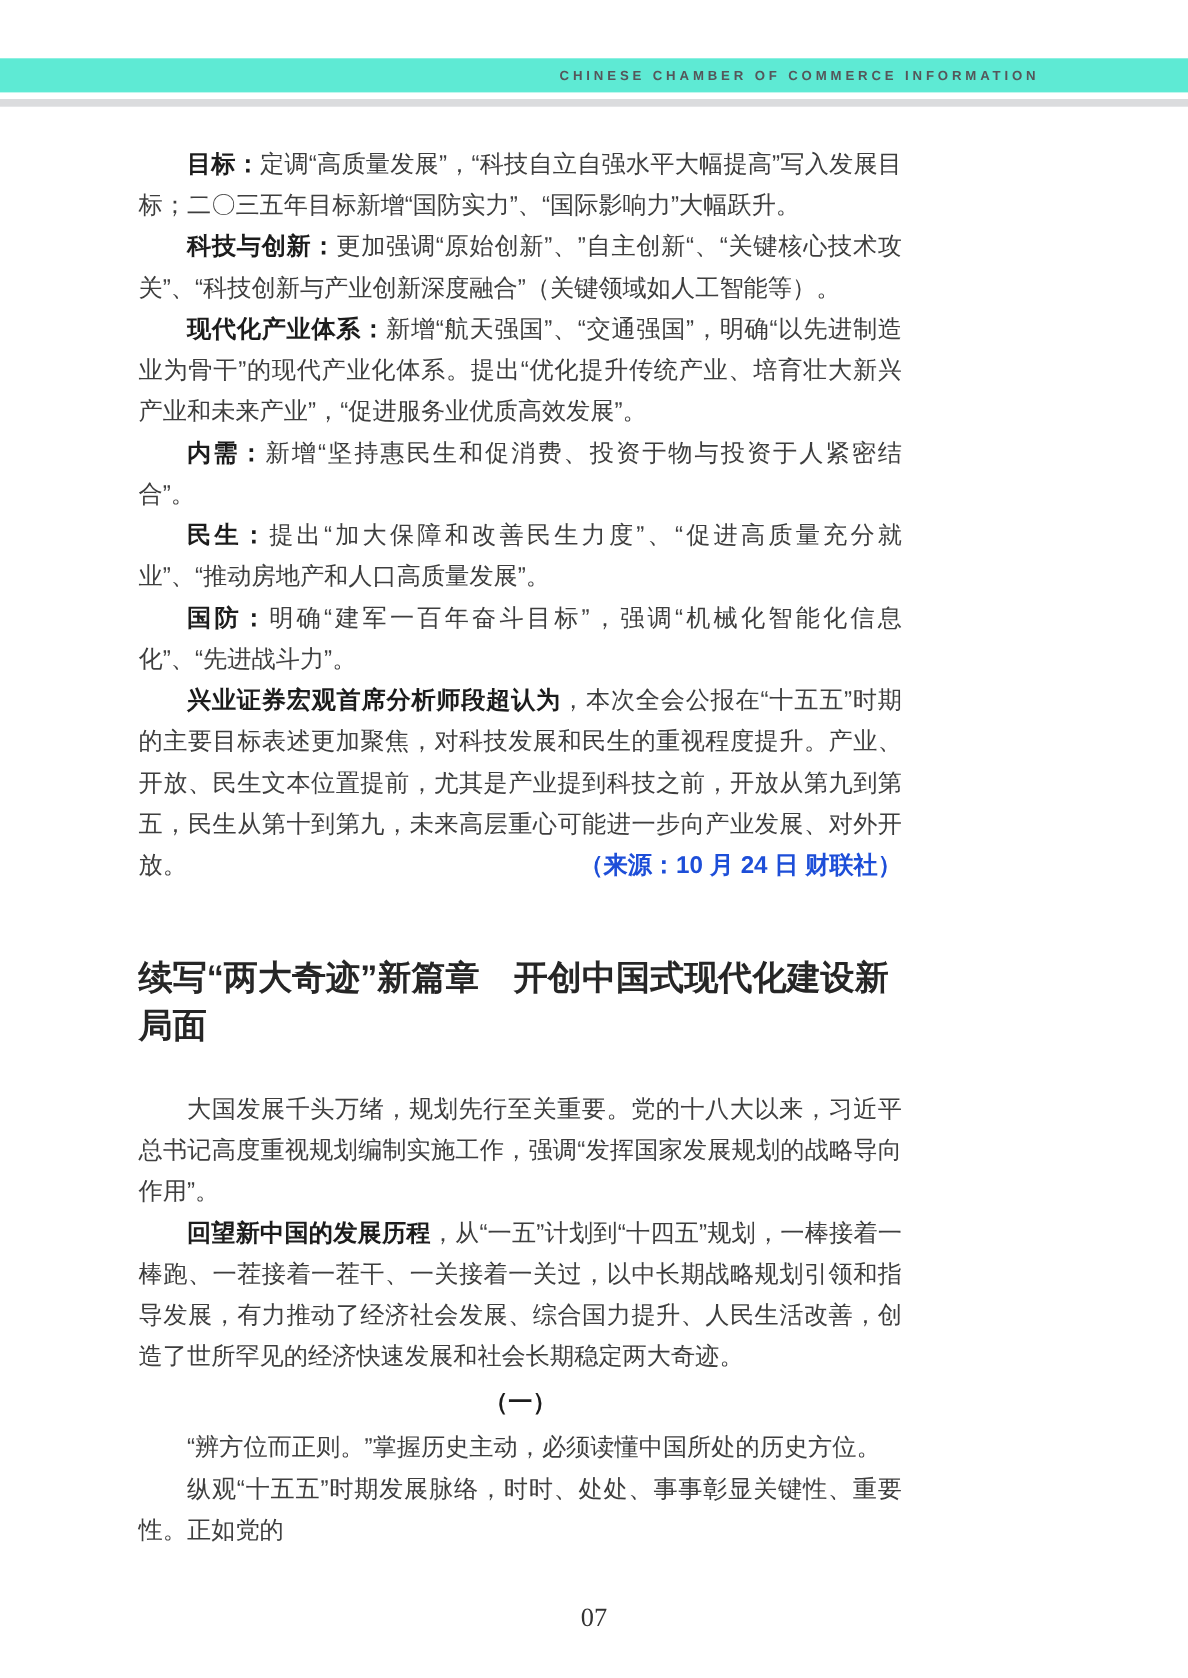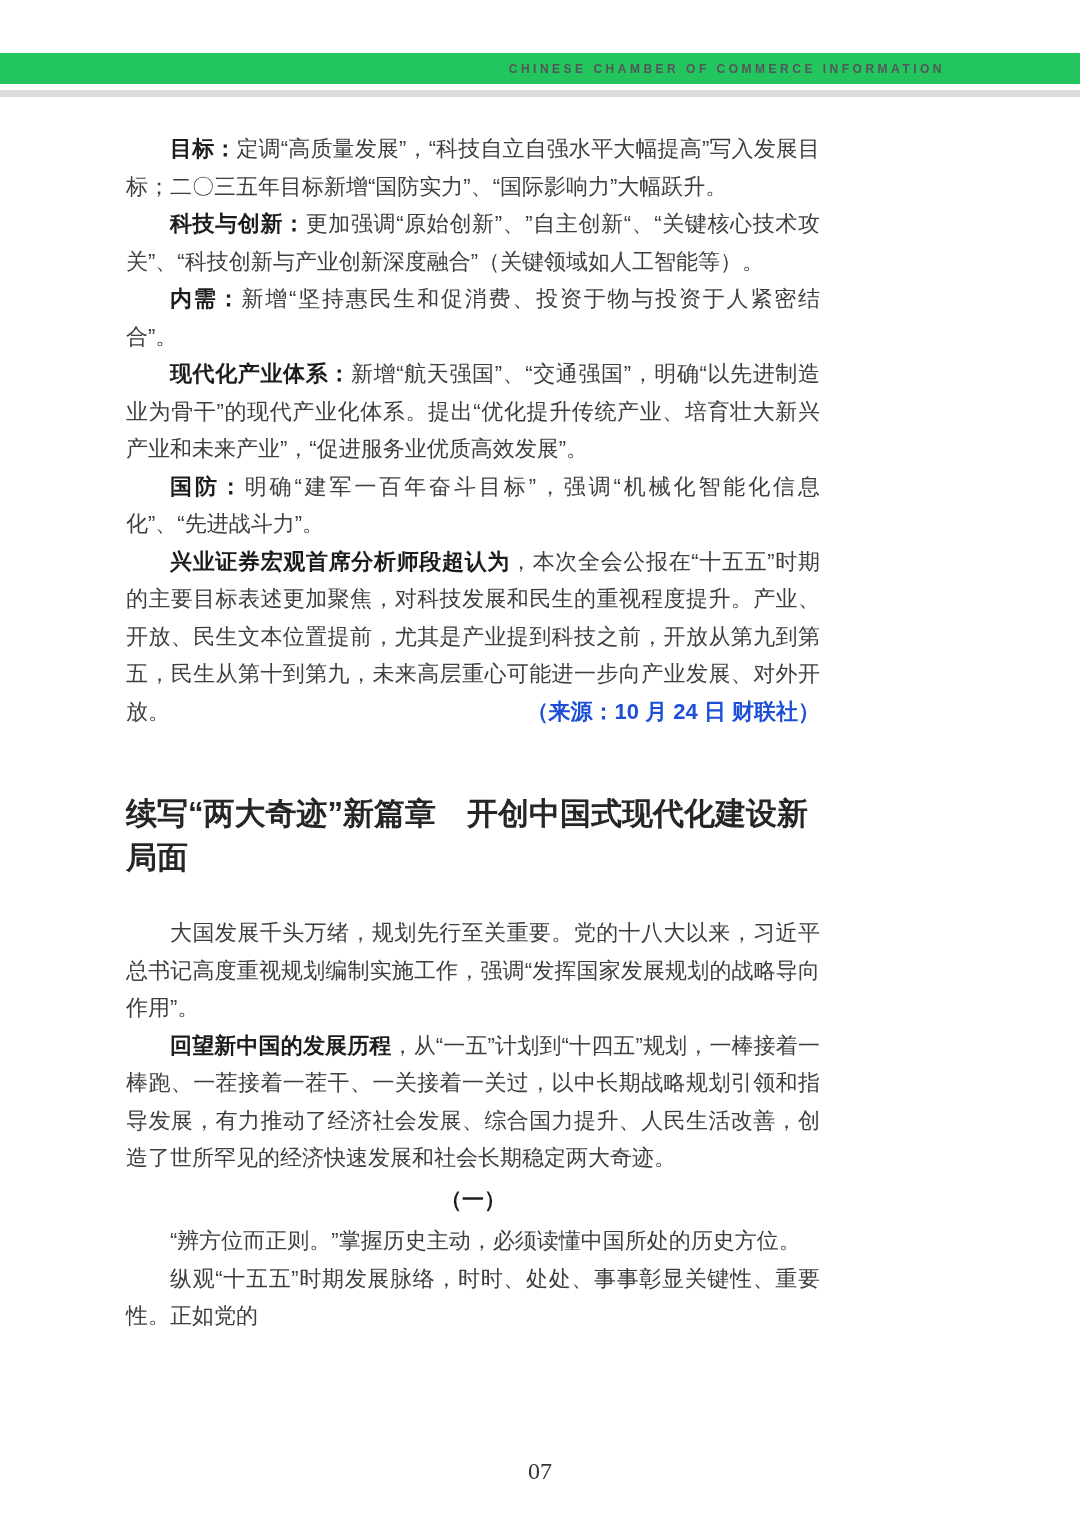--- a/index.html
+++ b/index.html
@@ -11,21 +11,21 @@
     width: 1080px;
     height: 1525px;
     position: relative;
     overflow: hidden;
     font-family: "Liberation Sans", "DejaVu Sans", sans-serif;
   }
   
   .header { position: absolute; top: 53px; left: 0; width: 1080px; }
   .header-bar {
     height: 31px;
-    background: #22c55e;
+    background: #5eead4;
     display: flex;
     align-items: center;
     justify-content: flex-end;
     padding-right: 135px;
     box-sizing: border-box;
   }
   .header-bar-text {
     font-size: 12px;
     font-weight: bold;
     letter-spacing: 3.5px;
@@ -107,24 +107,25 @@
   </div>
   <div class="header-accent-bar"></div>
 </div>
 
 <div class="main">
 
   <p class="para"><b class="lbl">目标：</b><span>定调“高质量发展”，“科技自立自强水平大幅提高”写入发展目标；二〇三五年目标新增“国防实力”、“国际影响力”大幅跃升。</span></p>
 
   <p class="para"><b class="lbl">科技与创新：</b><span>更加强调“原始创新”、”自主创新“、“关键核心技术攻关”、“科技创新与产业创新深度融合”（关键领域如人工智能等）。</span></p>
 
+  <p class="para"><b class="lbl">现代化产业体系：</b><span>新增“航天强国”、“交通强国”，明确“以先进制造业为骨干”的现代产业化体系。提出“优化提升传统产业、培育壮大新兴产业和未来产业”，“促进服务业优质高效发展”。</span></p>
+
   <p class="para"><b class="lbl">内需：</b><span>新增“坚持惠民生和促消费、投资于物与投资于人紧密结合”。</span></p>
 
-  <p class="para"><b class="lbl">现代化产业体系：</b><span>新增“航天强国”、“交通强国”，明确“以先进制造业为骨干”的现代产业化体系。提出“优化提升传统产业、培育壮大新兴产业和未来产业”，“促进服务业优质高效发展”。</span></p>
-
+  <p class="para"><b class="lbl">民生：</b><span>提出“加大保障和改善民生力度”、“促进高质量充分就业”、“推动房地产和人口高质量发展”。</span></p>
 
   <p class="para"><b class="lbl">国防：</b><span>明确“建军一百年奋斗目标”，强调“机械化智能化信息化”、“先进战斗力”。</span></p>
 
   <p class="para para-rel"><b class="lbl">兴业证券宏观首席分析师段超认为</b><span>，本次全会公报在“十五五”时期的主要目标表述更加聚焦，对科技发展和民生的重视程度提升。产业、开放、民生文本位置提前，尤其是产业提到科技之前，开放从第九到第五，民生从第十到第九，未来高层重心可能进一步向产业发展、对外开放。</span><span class="source-tag">（来源：10 月 24 日 财联社）</span></p>
 
   <h1 class="article-title">续写“两大奇迹”新篇章　开创中国式现代化建设新局面</h1>
 
   <p class="para"><b class="lbl"></b><span>大国发展千头万绪，规划先行至关重要。党的十八大以来，习近平总书记高度重视规划编制实施工作，强调“发挥国家发展规划的战略导向作用”。</span></p>
 
   <p class="para"><b class="lbl">回望新中国的发展历程</b><span>，从“一五”计划到“十四五”规划，一棒接着一棒跑、一茬接着一茬干、一关接着一关过，以中长期战略规划引领和指导发展，有力推动了经济社会发展、综合国力提升、人民生活改善，创造了世所罕见的经济快速发展和社会长期稳定两大奇迹。</span></p>

